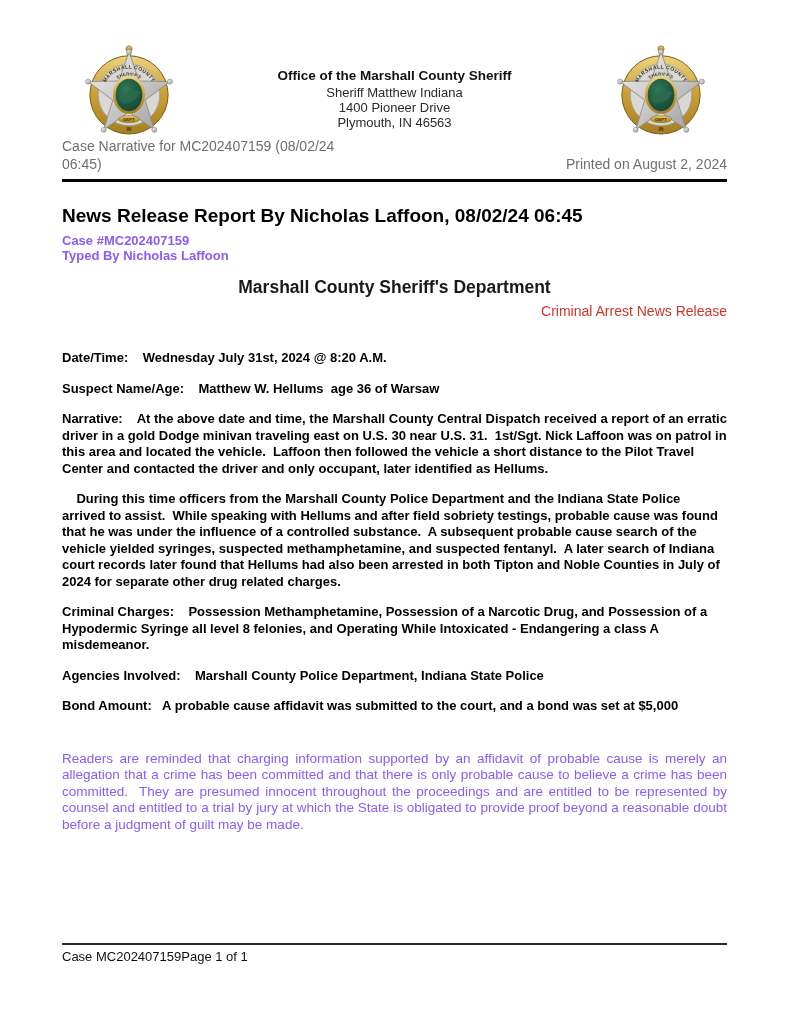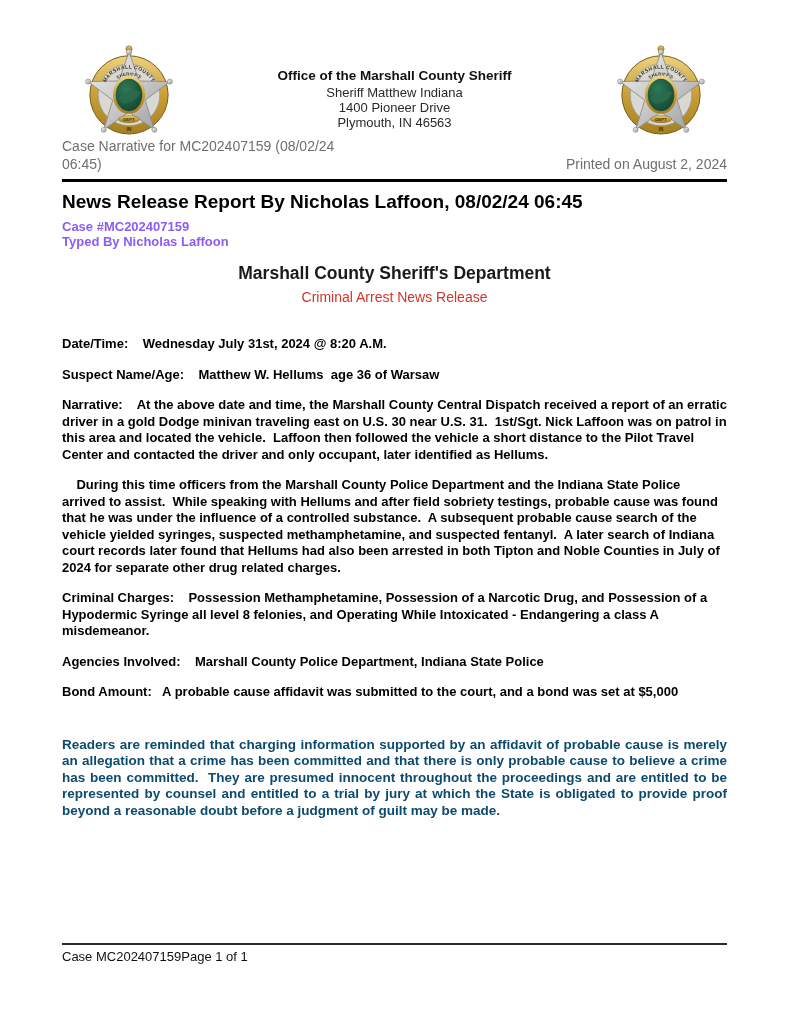--- a/index.html
+++ b/index.html
@@ -32,49 +32,49 @@
   }
   .meta-left  { max-width: 292px; }
   .meta-right { text-align: right; white-space: nowrap; }
 
   .rule-thick {
     position: absolute; left: 62px; top: 179px; width: 665px; height: 3px;
     background: #000;
   }
 
   
-  .content { position: absolute; left: 62px; top: 191px; width: 665px; }
+  .content { position: absolute; left: 62px; top: 205px; width: 665px; }
 
   .report-title {
     font-size: 19px; font-weight: bold; line-height: 22px;
     margin: 0 0 6px 0; color: #000;
   }
   .case-number, .typed-by {
     font-size: 13px; font-weight: bold; line-height: 15px; color: #8b5cf6;
   }
   .department {
     font-size: 17.5px; font-weight: bold; text-align: center;
     margin-top: 14px; line-height: 20px; color: #1a1a1a;
   }
   .release-type {
-    font-size: 14px; text-align: center; margin-top: 6px; line-height: 16px;
+    font-size: 14px; text-align: right; margin-top: 6px; line-height: 16px;
     color: #d0352b;
   }
 
   .body-paragraphs { margin-top: 31px; }
   .body-paragraphs p {
     margin: 0 0 14px 0;
     font-size: 13px; font-weight: bold; line-height: 16.5px;
     white-space: pre-wrap; color: #000;
   }
 
   .disclaimer {
     margin-top: 36px;
-    font-size: 13.5px; font-weight: bold; line-height: 16.5px;
-    color: #0c4a6e; text-align: justify; white-space: pre-wrap;
+    font-size: 13.5px; font-weight: normal; line-height: 16.5px;
+    color: #8b5cf6; text-align: justify; white-space: pre-wrap;
   }
 
   
   .footer-rule {
     position: absolute; left: 62px; top: 943px; width: 665px; height: 2px;
     background: #2b2b2b;
   }
   .footer-row {
     position: absolute; left: 62px; top: 949px; width: 665px;
     display: flex; 

